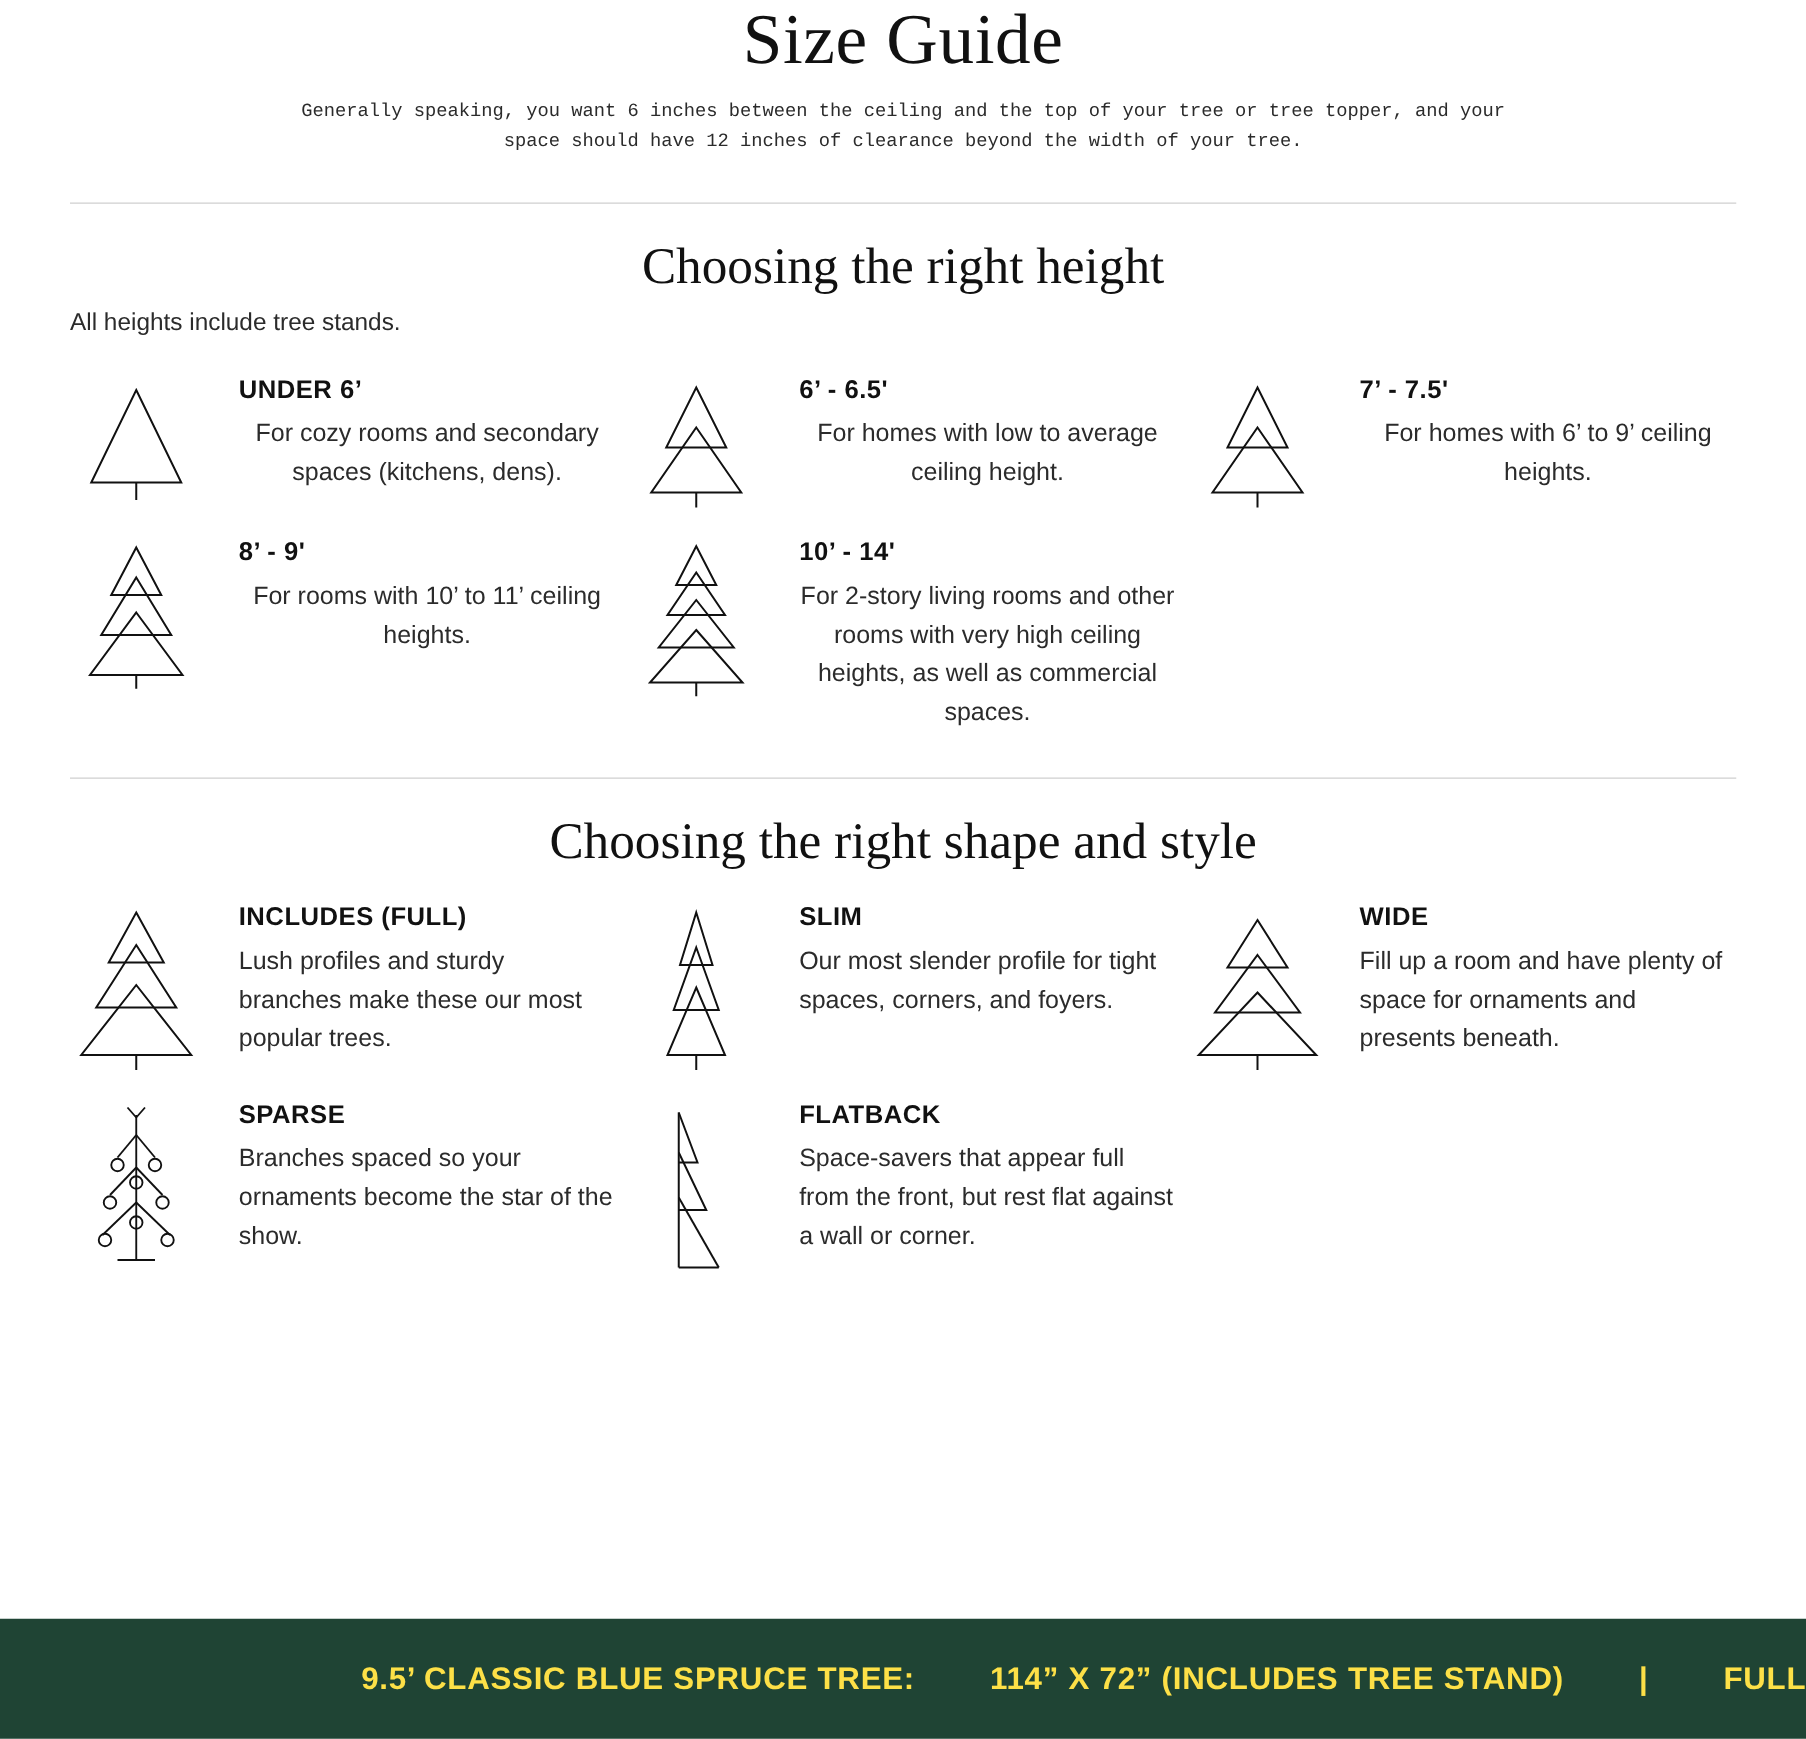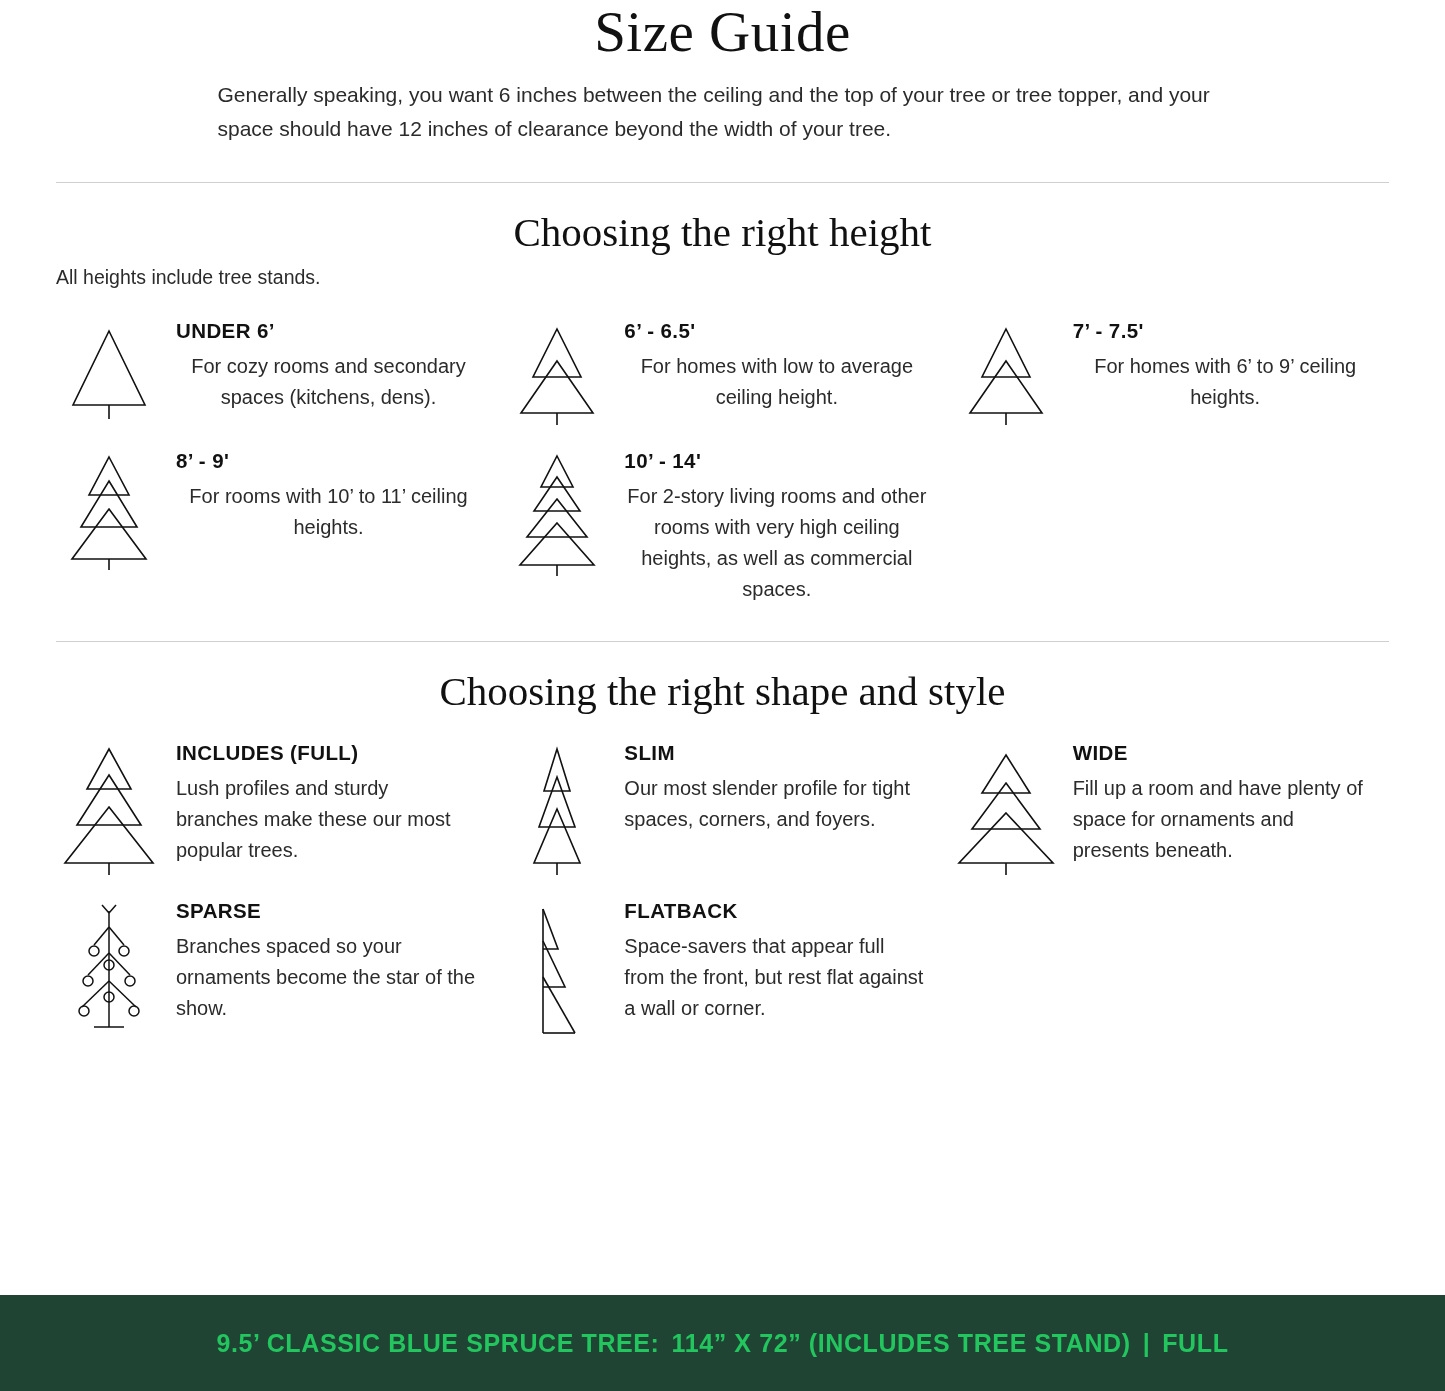--- a/index.html
+++ b/index.html
@@ -34,26 +34,27 @@
     font-size: 57px;
     font-weight: 400;
     text-align: center;
     letter-spacing: 0.5px;
     margin: 0;
     padding-top: 2px;
     line-height: 1.05;
     color: #111;
   }
   .subtitle {
-    text-align: left;
-    font-size: 21px;
+    text-align: center;
+    font-size: 15px;
     line-height: 1.62;
     color: #2b2b2b;
     margin: 16px auto 0;
     max-width: 1010px;
+    font-family: Liberation Mono, monospace;
   }
 
   .rule {
     height: 1px;
     background: #cfcfcf;
     margin: 36px 0 0;
   }
 
   
   .section-title {
@@ -75,21 +76,21 @@
   .grid {
     display: grid;
     grid-template-columns: repeat(3, 1fr);
     column-gap: 12px;
     row-gap: 14px;
     margin-top: 28px;
   }
   .cell {
     display: flex;
     align-items: flex-start;
-    gap: 14px;
+    gap: 29px;
   }
   .icon-box {
     width: 106px;
     flex: 0 0 106px;
     display: flex;
     justify-content: center;
     padding-top: 4px;
   }
   .txt { padding-top: 2px; }
   .item-title {
@@ -106,26 +107,27 @@
     margin: 0;
     max-width: 300px;
   }
 
   .heights-grid .item-desc { max-width: 305px; text-align: center; }
   .shape-grid { margin-top: 24px; row-gap: 18px; }
 
   
   .footer {
     background: #1f4434;
-    color: #22c55e;
+    color: #fde047;
     height: 96px;
     display: flex;
     align-items: center;
-    justify-content: center;
+    justify-content: flex-end;
     margin-top: 22px;
+    gap: 48px;
   }
   .footer-text {
     font-size: 25px;
     font-weight: bold;
     letter-spacing: 0.6px;
     white-space: nowrap;
   }
   .footer-sep { padding: 0 12px; }
 
   svg { display: block; }

